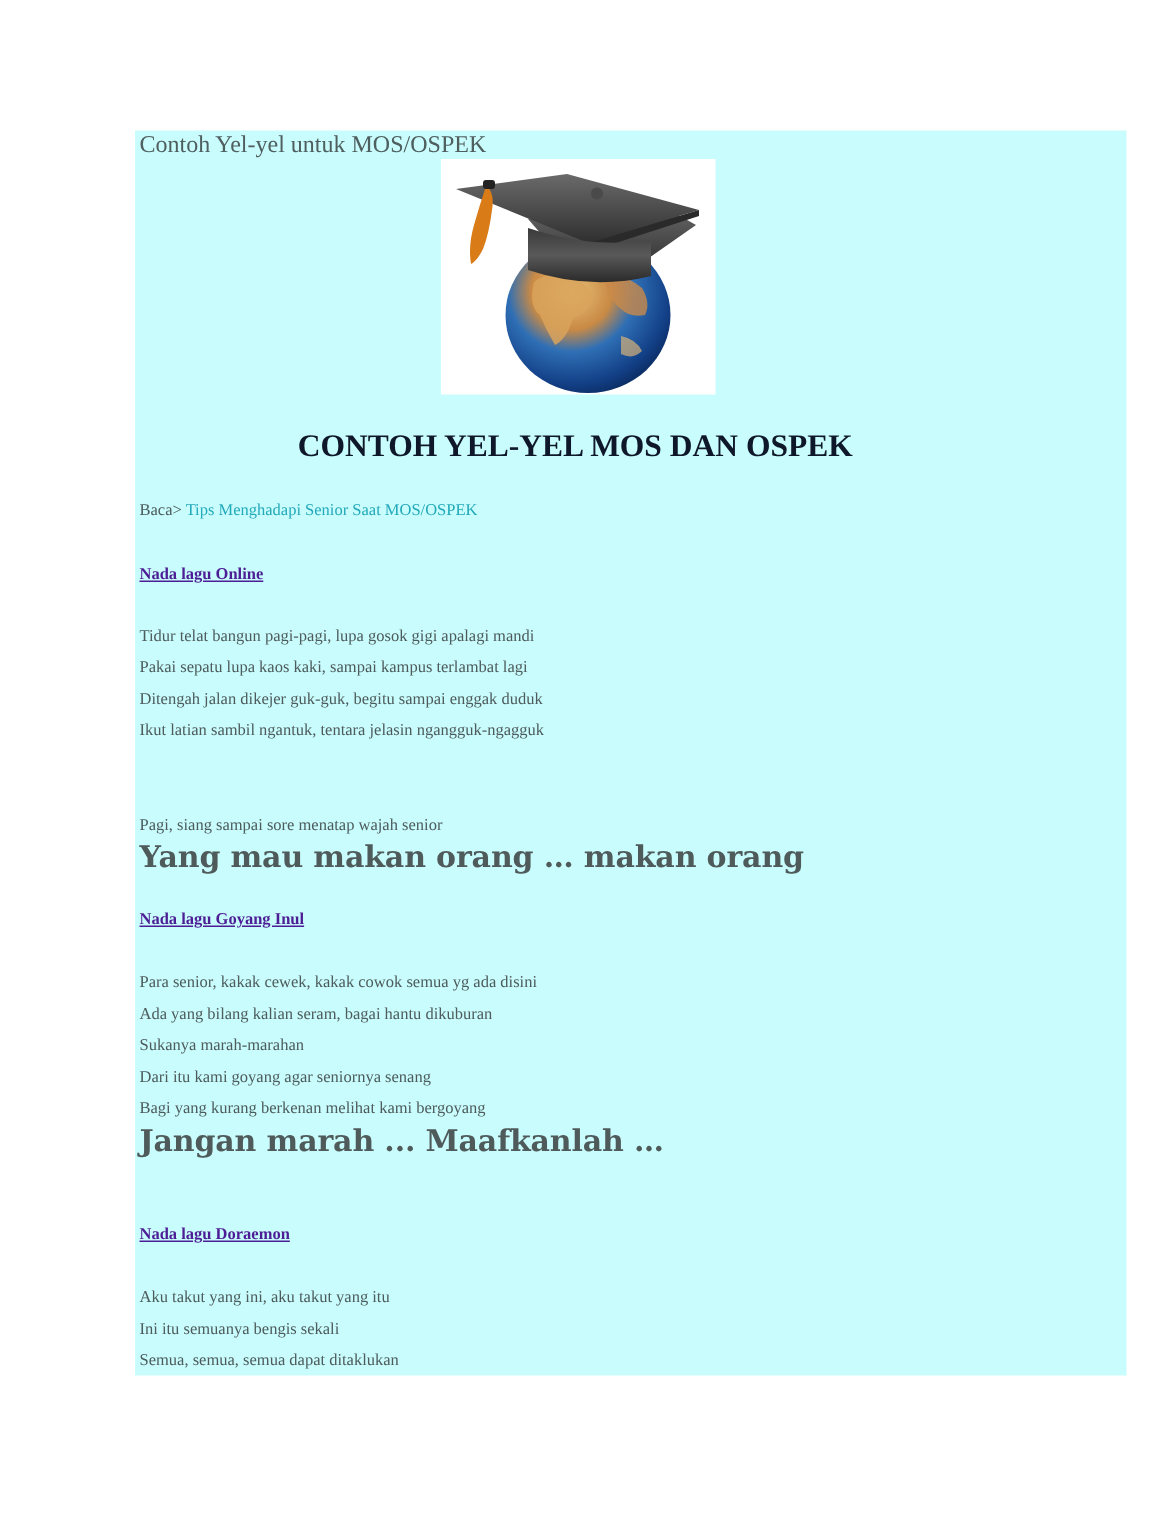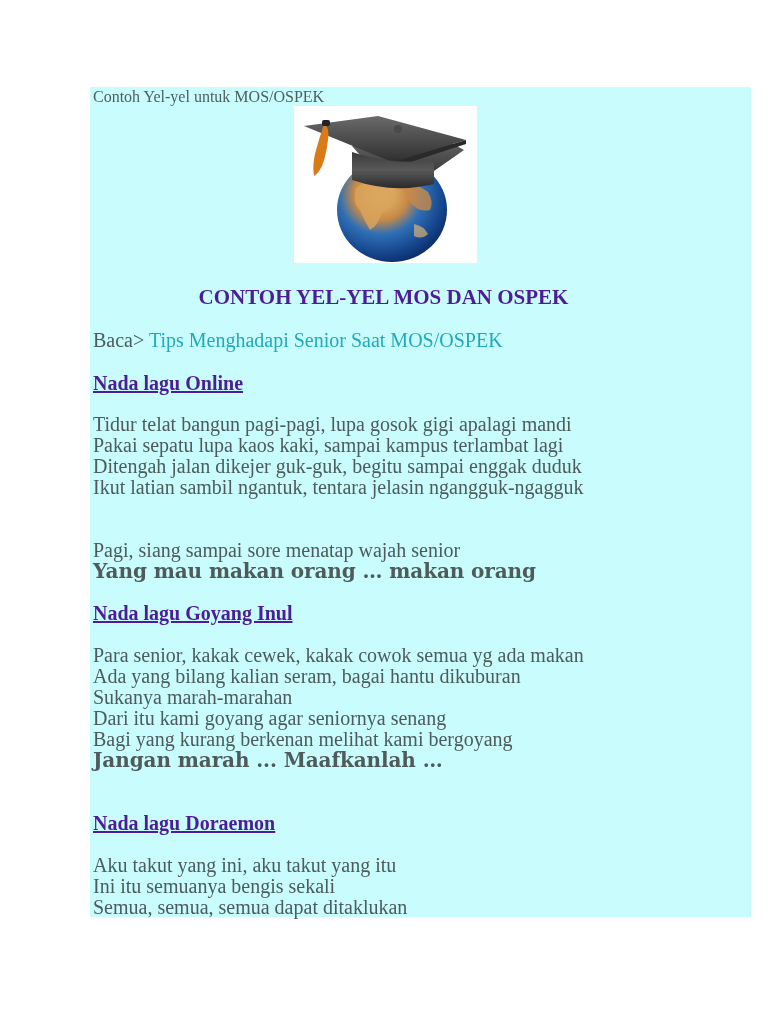--- a/index.html
+++ b/index.html
@@ -19,21 +19,21 @@
       position: absolute;
       left: 90px;
       top: 87px;
       width: 661px;
       height: 830px;
       background: #c9fcfc;
     }
     .line {
       position: absolute;
       left: 3px;
-      font-size: 20px;
+      font-size: 11px;
       line-height: 21px;
       white-space: nowrap;
     }
     .intro {
       position: absolute;
       left: 3px;
       top: 0px;
       font-size: 16px;
       line-height: 19px;
       color: #4f5e5f;
@@ -50,21 +50,21 @@
     }
     .title {
       position: absolute;
       left: 0;
       width: 587px;
       top: 197px;
       text-align: center;
       font-size: 21px;
       line-height: 26px;
       font-weight: bold;
-      color: #4c1d95;
+      color: #0f172a;
       white-space: nowrap;
     }
     .baca {
       top: 243px;
     }
     .link {
       color: #22a9ba;
       text-decoration: none;
     }
     .section-head {
@@ -133,21 +133,21 @@
   <div class="line" style="top:327px;">Tidur telat bangun pagi-pagi, lupa gosok gigi apalagi mandi</div>
   <div class="line" style="top:348px;">Pakai sepatu lupa kaos kaki, sampai kampus terlambat lagi</div>
   <div class="line" style="top:369px;">Ditengah jalan dikejer guk-guk, begitu sampai enggak duduk</div>
   <div class="line" style="top:390px;">Ikut latian sambil ngantuk, tentara jelasin ngangguk-ngagguk</div>
 
   <div class="line" style="top:453px;text-align:right;">Pagi, siang sampai sore menatap wajah senior</div>
   <div class="line emph" style="top:474px;">Yang mau makan orang … makan orang</div>
 
   <div class="line section-head" style="top:516px;">Nada lagu Goyang Inul</div>
 
-  <div class="line" style="top:558px;">Para senior, kakak cewek, kakak cowok semua yg ada makan</div>
+  <div class="line" style="top:558px;">Para senior, kakak cewek, kakak cowok semua yg ada disini</div>
   <div class="line" style="top:579px;">Ada yang bilang kalian seram, bagai hantu dikuburan</div>
   <div class="line" style="top:600px;">Sukanya marah-marahan</div>
   <div class="line" style="top:642px;">Bagi yang kurang berkenan melihat kami bergoyang</div>
   <div class="line" style="top:621px;">Dari itu kami goyang agar seniornya senang</div>
   <div class="line emph" style="top:663px;">Jangan marah ... Maafkanlah …</div>
 
   <div class="line section-head" style="top:726px;">Nada lagu Doraemon</div>
 
   <div class="line" style="top:768px;">Aku takut yang ini, aku takut yang itu</div>
   <div class="line" style="top:789px;">Ini itu semuanya bengis sekali</div>

